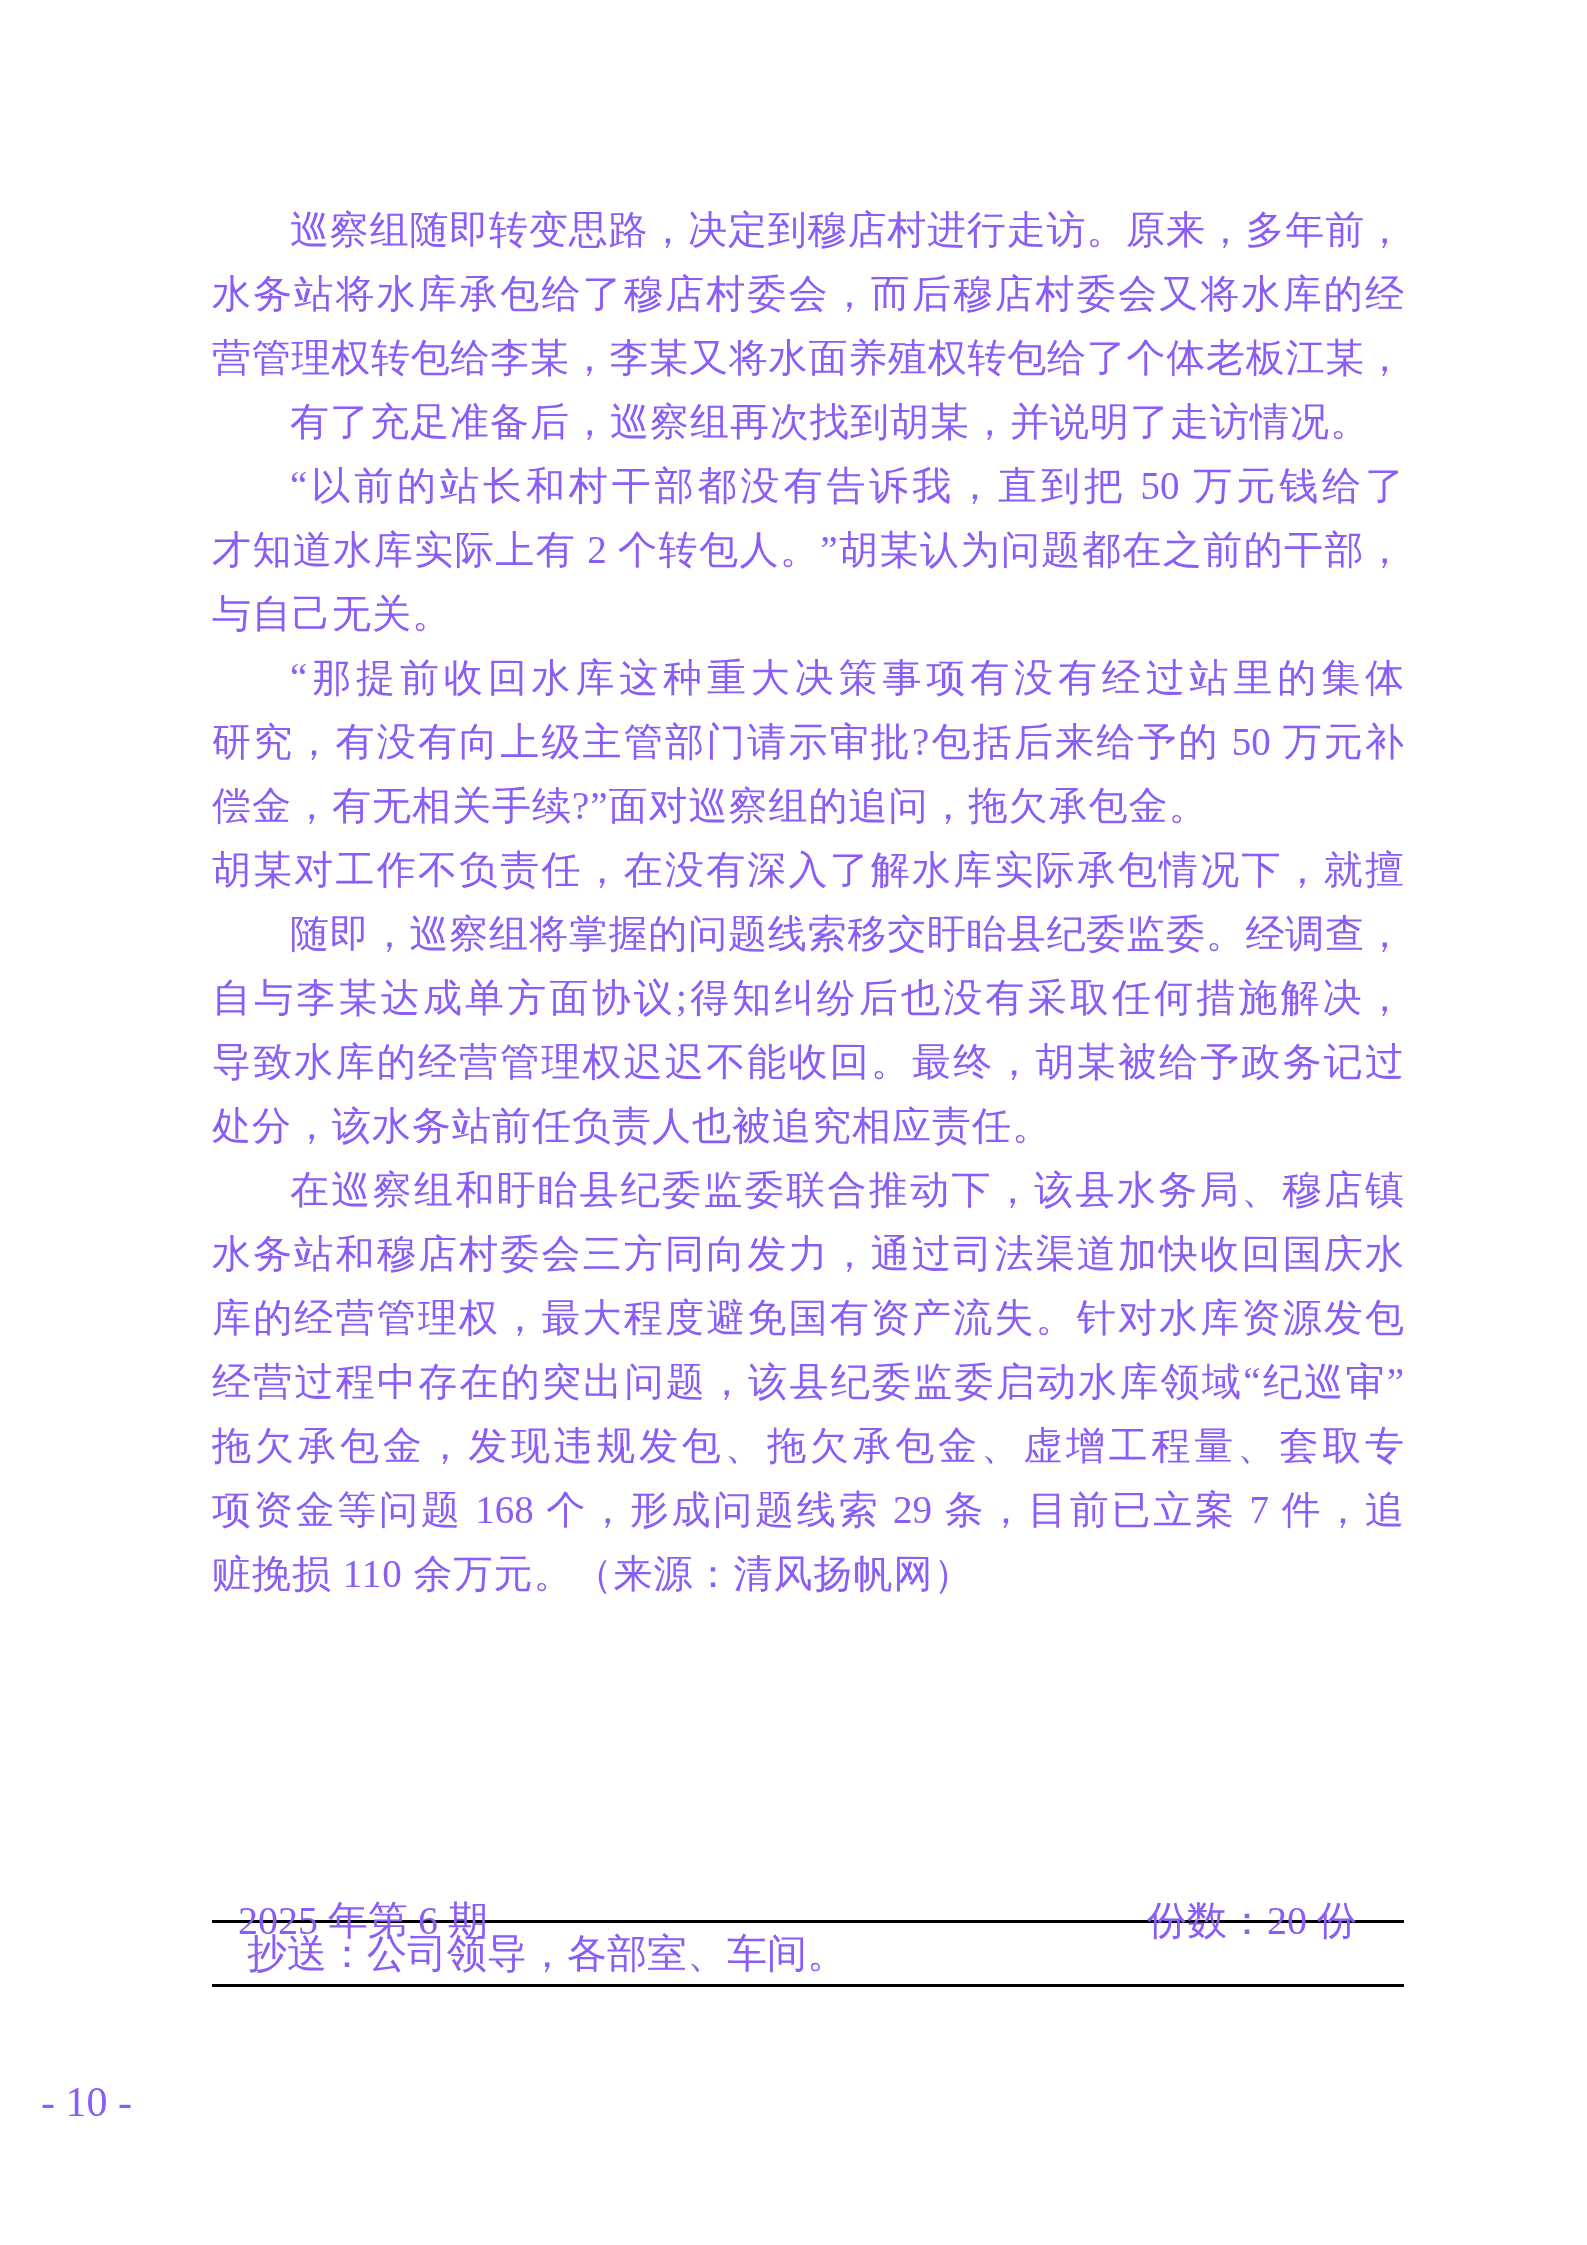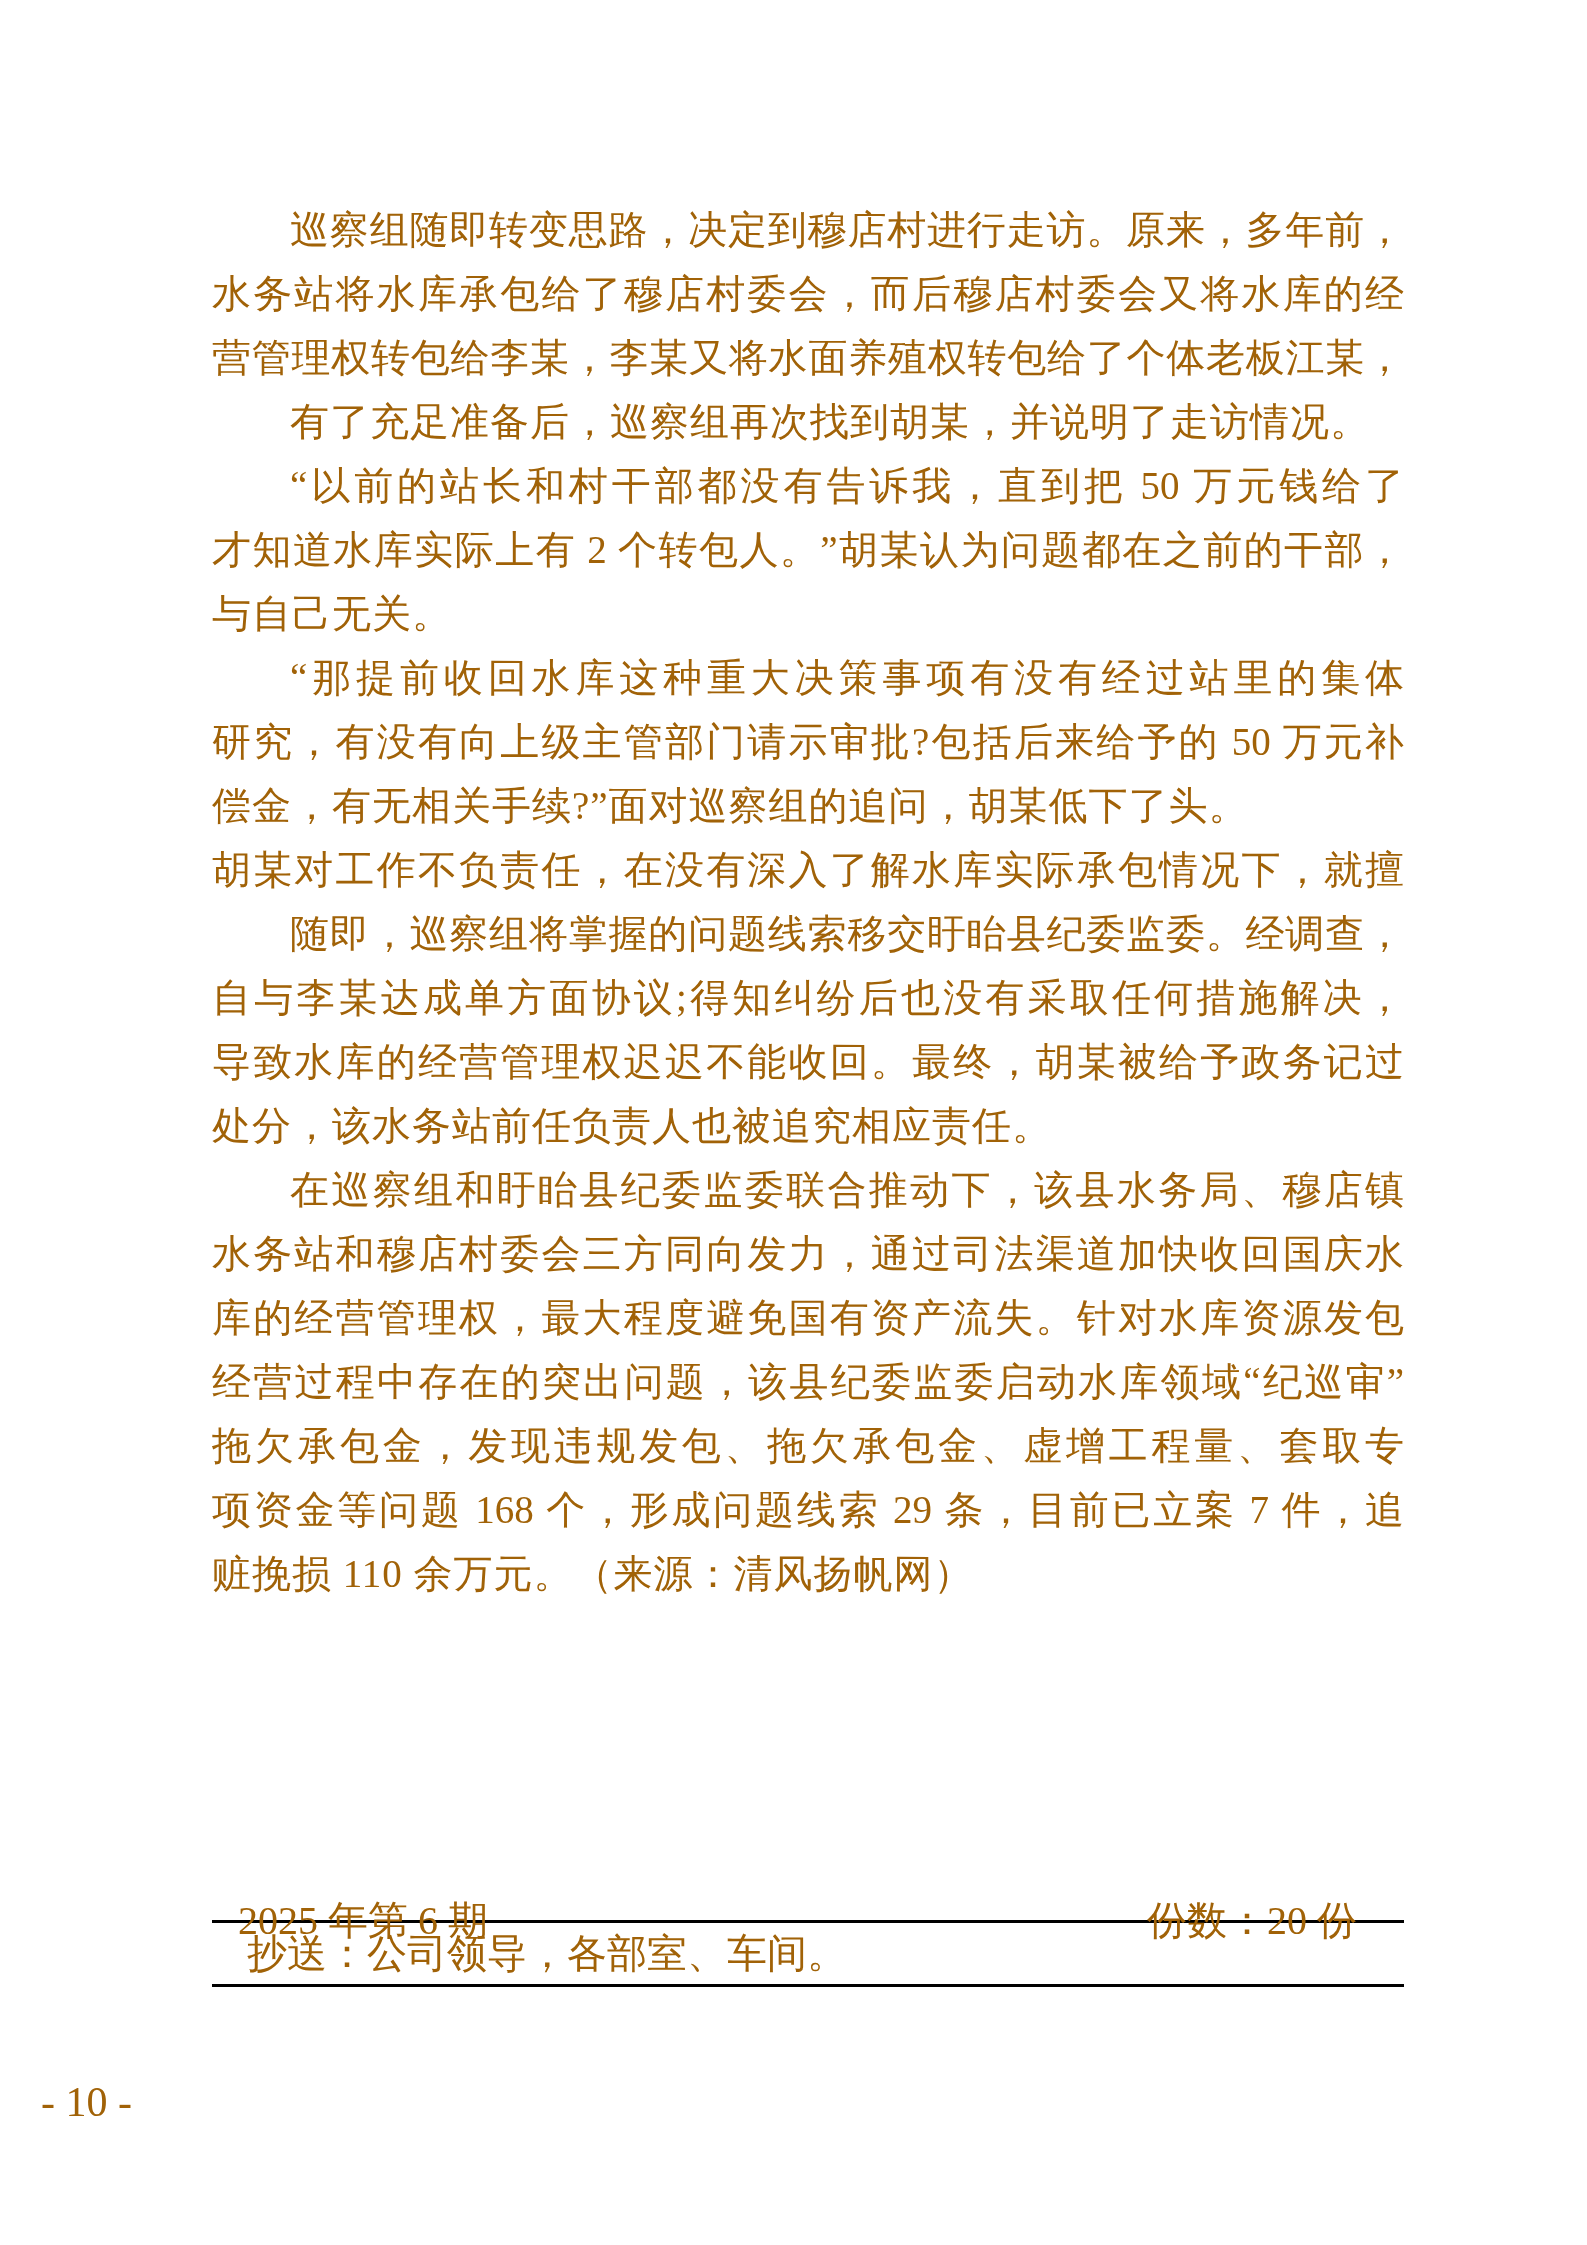--- a/index.html
+++ b/index.html
@@ -2,21 +2,21 @@
 <html><head>
 <meta charset="utf-8">
 <style>
   html, body { margin: 0; padding: 0; background: #888; }
   .page {
     position: relative;
     width: 1587px;
     height: 2245px;
     margin: 0 auto;
     background: #ffffff;
-    color: #a16207;
+    color: #8b5cf6;
     font-family: "Liberation Serif", "DejaVu Serif", serif;
   }
   .body-text {
     position: absolute;
     left: 212px;
     top: 198px;
     width: 1192px;
   }
   .ln {
     font-size: 39px;
@@ -85,21 +85,21 @@
   <div class="body-text">
     <div class="ln i j">巡察组随即转变思路，决定到穆店村进行走访。原来，多年前，</div>
     <div class="ln j">水务站将水库承包给了穆店村委会，而后穆店村委会又将水库的经</div>
     <div class="ln j">营管理权转包给李某，李某又将水面养殖权转包给了个体老板江某，</div>
     <div class="ln i">有了充足准备后，巡察组再次找到胡某，并说明了走访情况。</div>
     <div class="ln i j">“以前的站长和村干部都没有告诉我，直到把 50 万元钱给了</div>
     <div class="ln j">才知道水库实际上有 2 个转包人。”胡某认为问题都在之前的干部，</div>
     <div class="ln">与自己无关。</div>
     <div class="ln i j">“那提前收回水库这种重大决策事项有没有经过站里的集体</div>
     <div class="ln j">研究，有没有向上级主管部门请示审批?包括后来给予的 50 万元补</div>
-    <div class="ln">偿金，有无相关手续?”面对巡察组的追问，胡某低下了头。</div>
+    <div class="ln">偿金，有无相关手续?”面对巡察组的追问，拖欠承包金。</div>
     <div class="ln j">胡某对工作不负责任，在没有深入了解水库实际承包情况下，就擅</div>
     <div class="ln i j">随即，巡察组将掌握的问题线索移交盱眙县纪委监委。经调查，</div>
     <div class="ln j">自与李某达成单方面协议;得知纠纷后也没有采取任何措施解决，</div>
     <div class="ln j">导致水库的经营管理权迟迟不能收回。最终，胡某被给予政务记过</div>
     <div class="ln">处分，该水务站前任负责人也被追究相应责任。</div>
     <div class="ln i j">在巡察组和盱眙县纪委监委联合推动下，该县水务局、穆店镇</div>
     <div class="ln j">水务站和穆店村委会三方同向发力，通过司法渠道加快收回国庆水</div>
     <div class="ln j">库的经营管理权，最大程度避免国有资产流失。针对水库资源发包</div>
     <div class="ln j">经营过程中存在的突出问题，该县纪委监委启动水库领域“纪巡审”</div>
     <div class="ln j">拖欠承包金，发现违规发包、拖欠承包金、虚增工程量、套取专</div>

